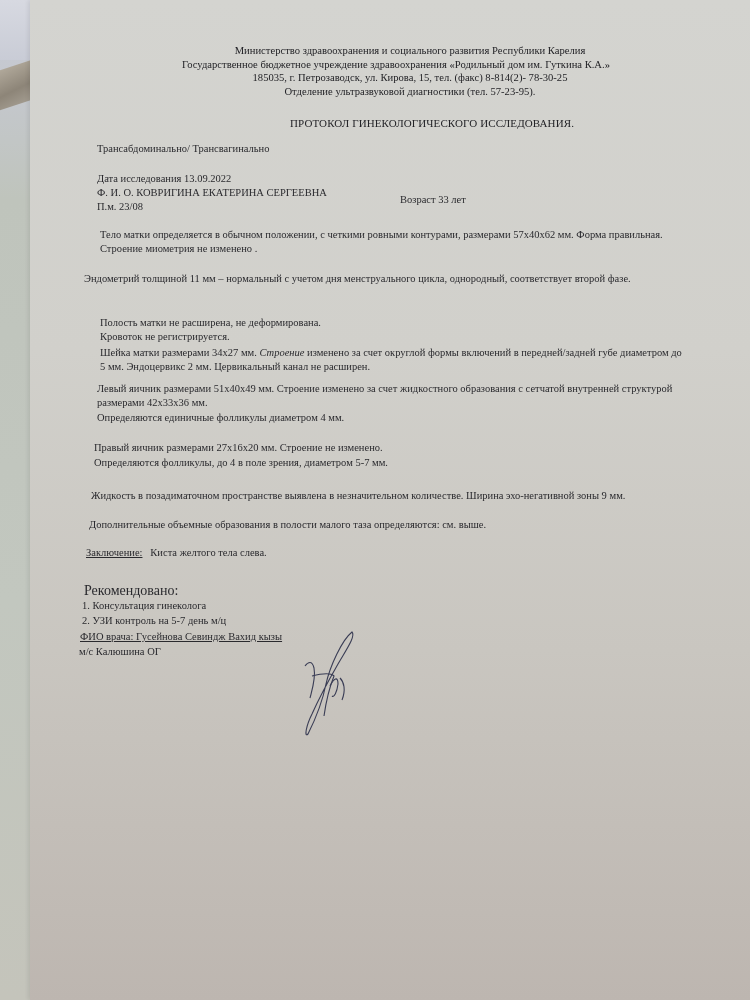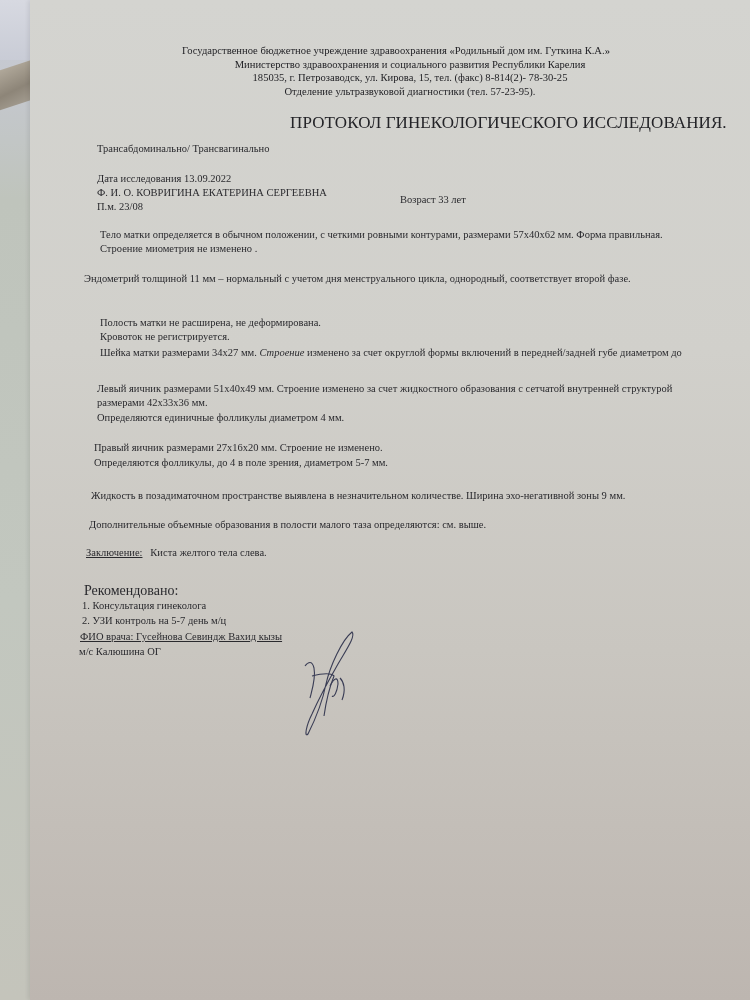--- a/index.html
+++ b/index.html
@@ -28,21 +28,21 @@
     }
     .doc {
       position: absolute; left: 0; top: 0; width: 750px; height: 1000px;
       color: #2a2a2e; font-size: 10.5px; line-height: 14px;
     }
     .header {
       position: absolute; left: 180px; top: 44px; width: 460px;
       text-align: center; font-size: 10.6px; line-height: 13.5px; color: #232327;
     }
     .title {
-      position: absolute; left: 290px; top: 116px; font-size: 17px; letter-spacing: 0.1px; color: #232327;
+      position: absolute; left: 290px; top: 116px; font-size: 11px; letter-spacing: 0.1px; color: #232327;
     }
     .line { position: absolute; white-space: nowrap; }
     .b { font-weight: normal; }
     .i { font-style: italic; }
     .signature {
       position: absolute; left: 290px; top: 626px; width: 100px; height: 110px;
     }
   </style>
 </head>
 <body>
@@ -50,22 +50,22 @@
 <div class="bg-left">
   <div class="glass"></div>
   <div class="shelf"></div>
 </div>
 
 <div class="paper"></div>
 
 <div class="doc">
 
   <div class="header">
+    <div>Министерство здравоохранения и социального развития Республики Карелия</div>
     <div style="margin-left:-28px;">Государственное бюджетное учреждение здравоохранения «Родильный дом им. Гуткина К.А.»</div>
-    <div>Министерство здравоохранения и социального развития Республики Карелия</div>
     <div>185035, г. Петрозаводск, ул. Кирова, 15, тел. (факс) 8-814(2)- 78-30-25</div>
     <div>Отделение ультразвуковой диагностики (тел. 57-23-95).</div>
   </div>
 
   <div class="title">ПРОТОКОЛ ГИНЕКОЛОГИЧЕСКОГО ИССЛЕДОВАНИЯ.</div>
 
   <div class="line" style="left:97px; top:142px;">Трансабдоминально/ Трансвагинально</div>
 
   <div class="line" style="left:97px; top:172px;text-align:center;">
     <span>Дата исследования</span>
@@ -94,20 +94,23 @@
   </div>
   <div class="line" style="left:100px; top:286px;margin-top:44px;">Кровоток не регистрируется.</div>
 
   <div class="line" style="left:100px; top:316px;">
     <span class="b">Полость матки</span><span> не расширена, не деформирована.</span>
   </div>
 
   <div class="line" style="left:100px; top:346px;">
     <span class="b">Шейка матки</span><span> размерами  34x27  мм. </span><span class="i">Строение</span><span>  изменено за счет  округлой формы включений в передней/задней губе диаметром до</span>
   </div>
+  <div class="line" style="left:100px; top:360px;">
+    <span>5  мм. </span><span class="b">Эндоцервикс</span><span>  2 мм. </span><span class="b">Цервикальный</span><span> канал не расширен.</span>
+  </div>
 
   <div class="line" style="left:97px; top:382px;">
     <span class="b">Левый яичник</span><span> размерами   51x40x49   мм. Строение  изменено за счет жидкостного образования  с сетчатой внутренней структурой</span>
   </div>
   <div class="line" style="left:97px; top:396px;">размерами 42x33x36 мм.</div>
   <div class="line" style="left:97px; top:411px;">Определяются единичные фолликулы  диаметром   4  мм.</div>
 
   <div class="line" style="left:94px; top:441px;">
     <span class="b">Правый яичник</span><span> размерами   27x16x20   мм. Строение не изменено.</span>
   </div>

